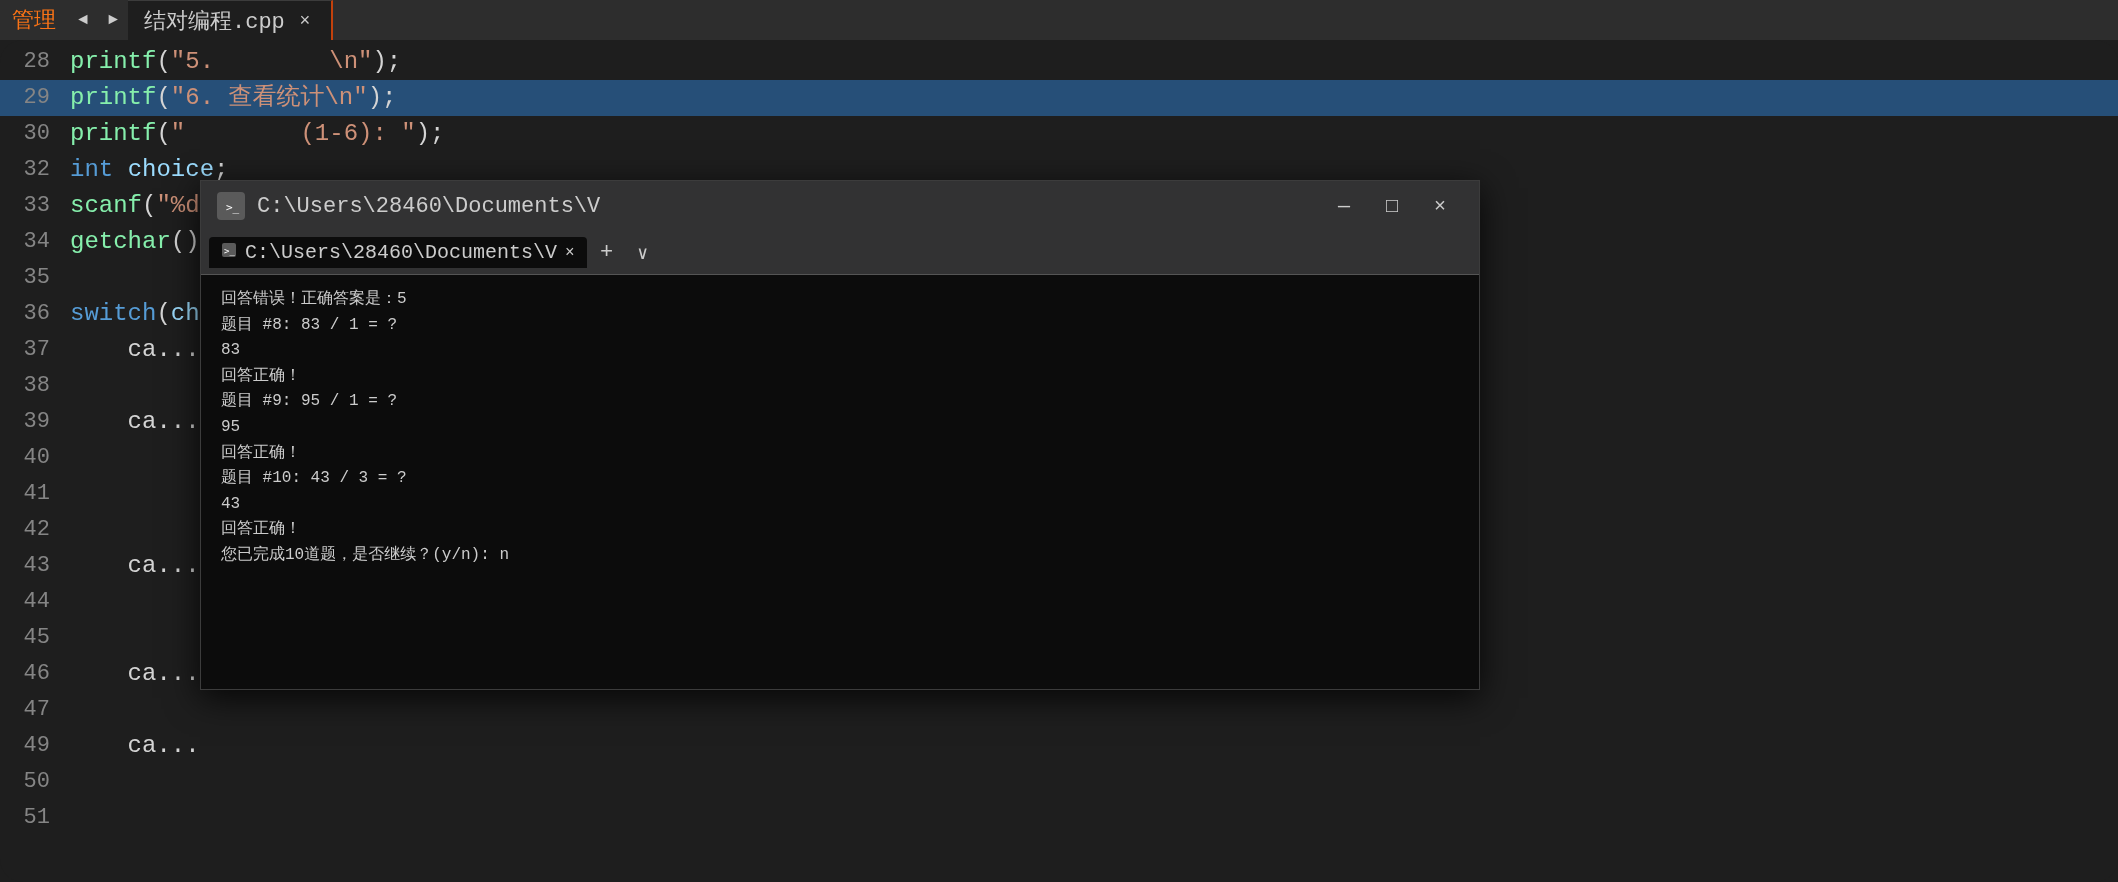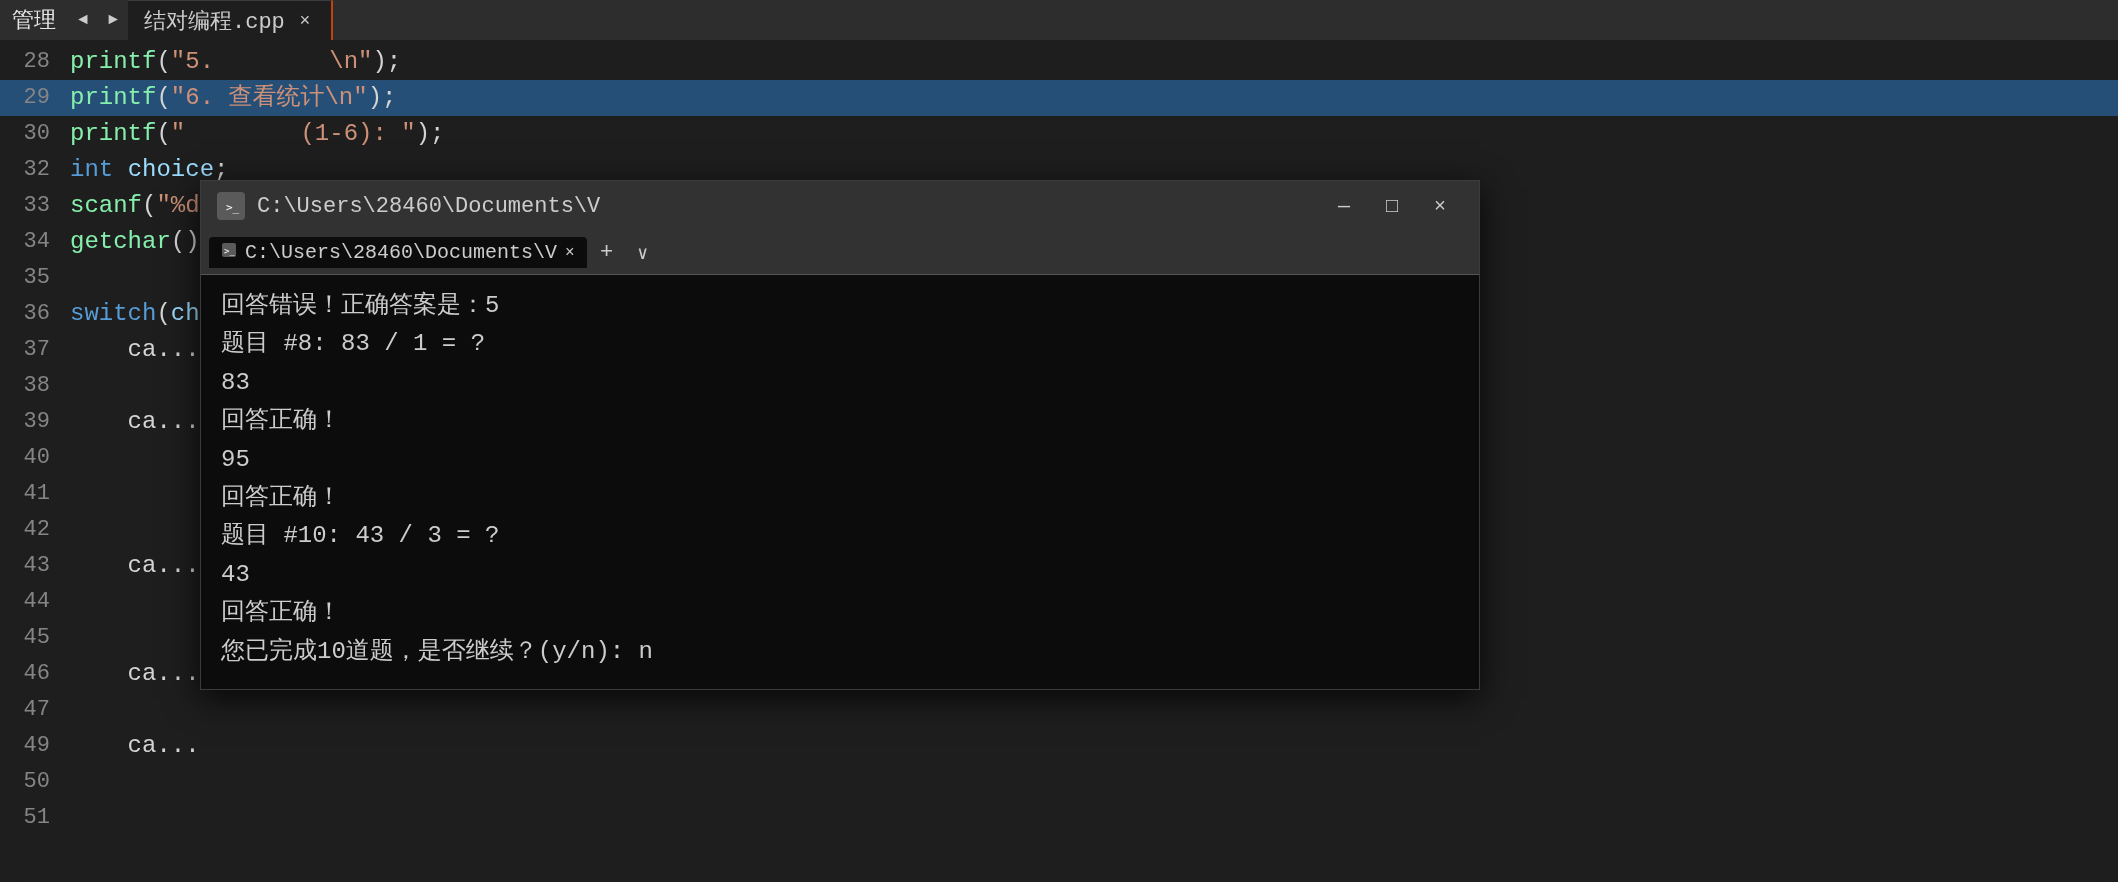--- a/index.html
+++ b/index.html
@@ -22,21 +22,21 @@
       height: 40px;
       padding-left: 0;
       flex-shrink: 0;
     }
 
     .tab-manager {
       display: flex;
       align-items: center;
       padding: 16px 12px;
       height: 100%;
-      color: #e5e5e5;
+      color: #f97316;
       font-size: 22px;
       cursor: pointer;
     }
 
     .tab-nav-btn {
       display: flex;
       align-items: center;
       justify-content: center;
       width: 30px;
       height: 100%;
@@ -224,21 +224,21 @@
       font-size: 20px;
       cursor: pointer;
       border-radius: 4px;
     }
 
     .terminal-body {
       flex: 1;
       padding: 12px 20px;
       overflow-y: auto;
       color: #cccccc;
-      font-size: 24px;
+      font-size: 16px;
       line-height: 1.6;
     }
 
     .terminal-line {
       white-space: pre;
     }
   </style>
 </head>
 <body>
 
@@ -376,20 +376,21 @@
       <div class="terminal-tab-plus">+</div>
       <div class="terminal-tab-chevron">∨</div>
     </div>
 
     <div class="terminal-body" id="terminal-body">
 
     <div class="terminal-line">回答错误！正确答案是：5</div>
         <div class="terminal-line">题目 #8: 83 / 1 = ?</div>
         <div class="terminal-line">83</div>
         <div class="terminal-line">回答正确！</div>
+        <div class="terminal-line">题目 #9: 95 / 1 = ?</div>
         <div class="terminal-line">95</div>
         <div class="terminal-line">回答正确！</div>
         <div class="terminal-line">题目 #10: 43 / 3 = ?</div>
         <div class="terminal-line">43</div>
         <div class="terminal-line">回答正确！</div>
         <div class="terminal-line">您已完成10道题，是否继续？(y/n): n</div>
         <div class="terminal-line"></div>
       </div>
   </div>
 </div>

